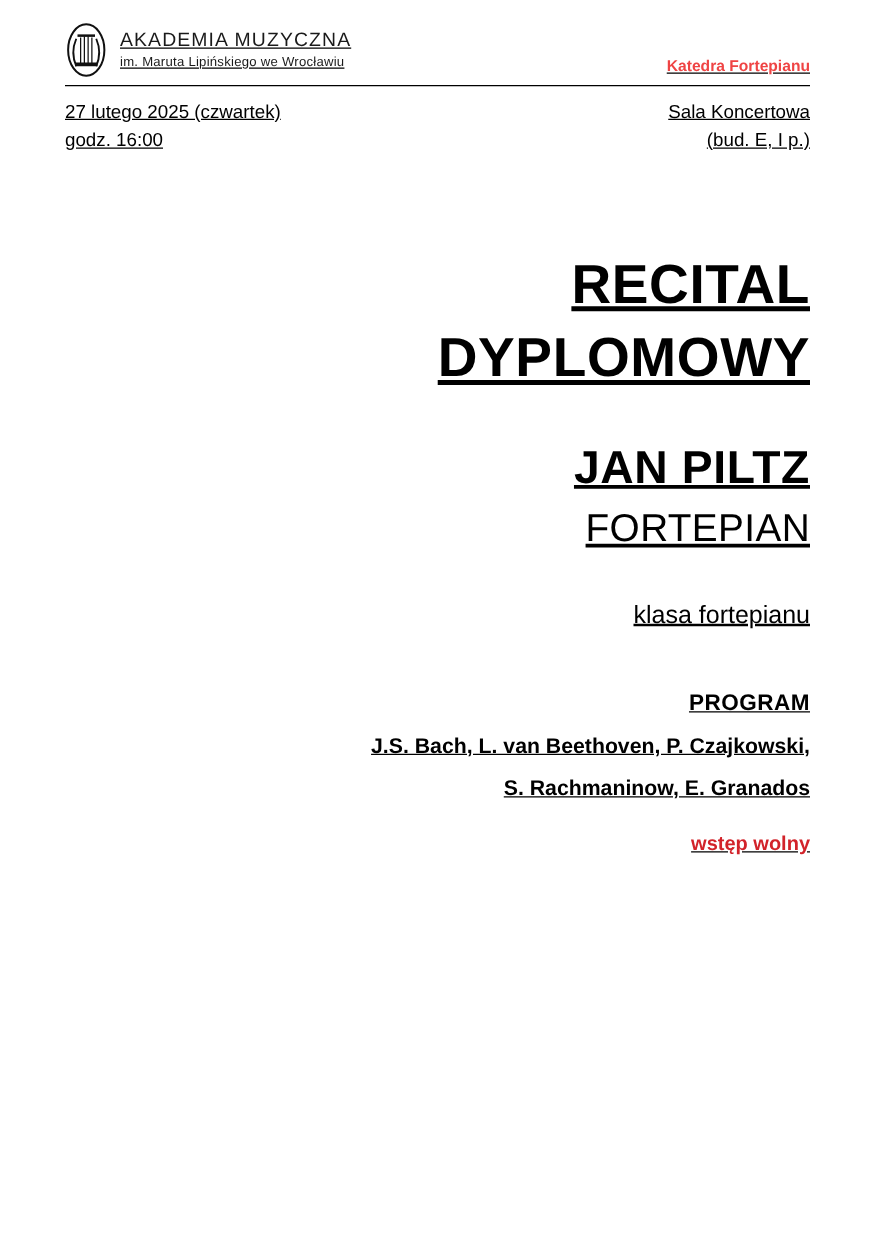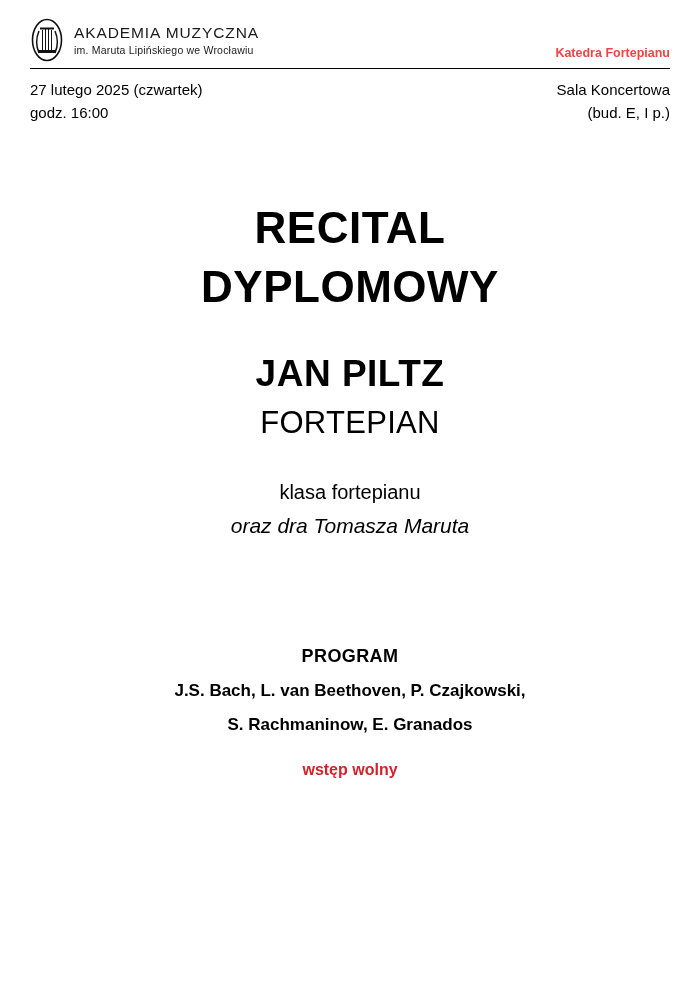--- a/index.html
+++ b/index.html
@@ -13,22 +13,23 @@
     font-family: "Liberation Sans", sans-serif;
     color: #000000;
     position: relative;
     overflow: hidden;
   }
 
   .page {
     width: 700px;
     height: 727px;
     box-sizing: border-box;
-    padding: 0 30px;
+    padding: 0 52px;
     position: relative;
+    text-decoration: underline;
   }
 
   
   .header {
     display: flex;
     align-items: flex-end;
     justify-content: space-between;
     padding-top: 46px;
     height: 62px;
     box-sizing: border-box;
@@ -86,21 +87,21 @@
     justify-content: space-between;
     margin-top: 10px;
     font-size: 15px;
     line-height: 1.5;
   }
   .meta-left { text-align: left; }
   .meta-right { text-align: right; }
 
   
   .body-main {
-    text-align: center;
+    text-align: right;
     margin-top: 74px;
   }
 
   .title {
     font-size: 44px;
     font-weight: bold;
     letter-spacing: 0.5px;
     line-height: 1.35;
   }
 
@@ -132,21 +133,21 @@
 
   .teacher2 {
     font-size: 21px;
     font-style: italic;
     margin-top: 10px;
   }
 
   .program-label {
     font-size: 18px;
     font-weight: bold;
-    margin-top: 108px;
+    margin-top: 48px;
     letter-spacing: 0.4px;
   }
 
   .program-line {
     font-size: 17px;
     font-weight: bold;
     margin-top: 14px;
   }
 
   .free-entry {
@@ -196,21 +197,20 @@
   </div>
 
   <div class="body-main">
     <div class="title">RECITAL</div>
     <div class="title">DYPLOMOWY</div>
 
     <div class="performer">JAN PILTZ</div>
     <div class="instrument">FORTEPIAN</div>
 
     <div class="class-line">klasa fortepianu</div>
-    <div class="teacher2">oraz dra Tomasza Maruta</div>
 
     <div class="program-label">PROGRAM</div>
     <div class="program-line">J.S. Bach, L. van Beethoven, P. Czajkowski,</div>
     <div class="program-line">S. Rachmaninow, E. Granados</div>
 
     <div class="free-entry">wstęp wolny</div>
   </div>
 
 </div>
 

